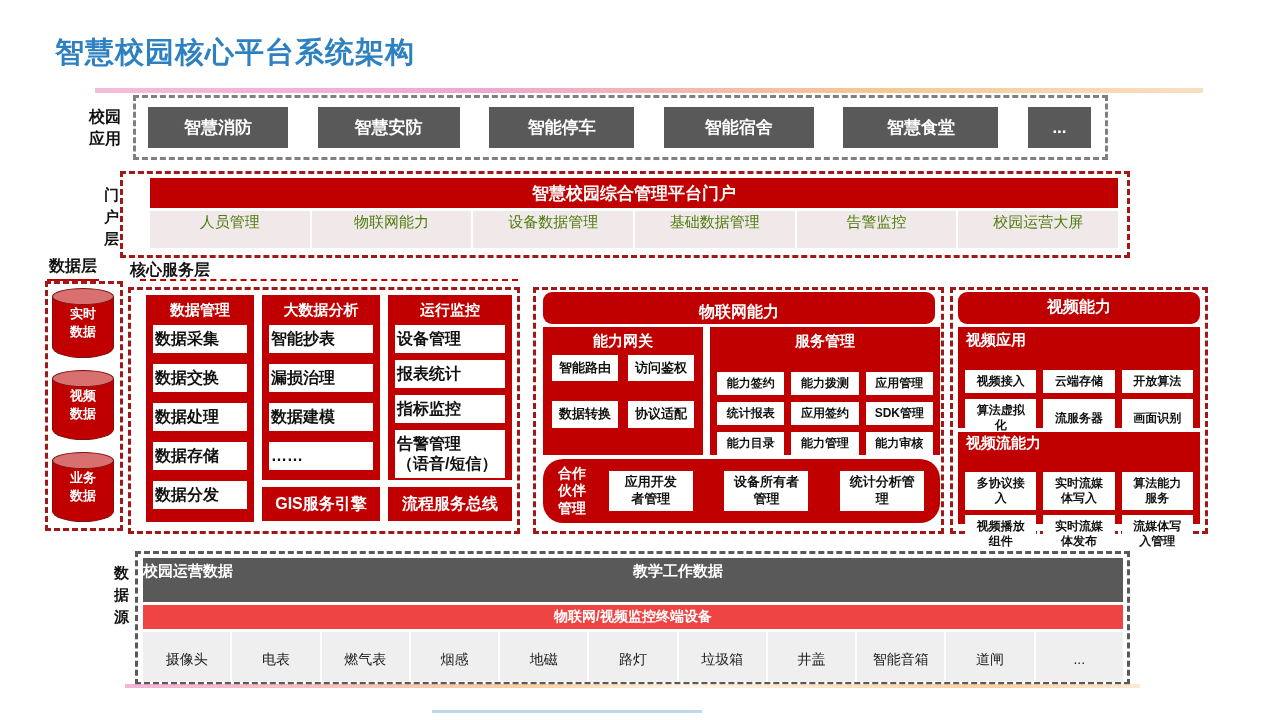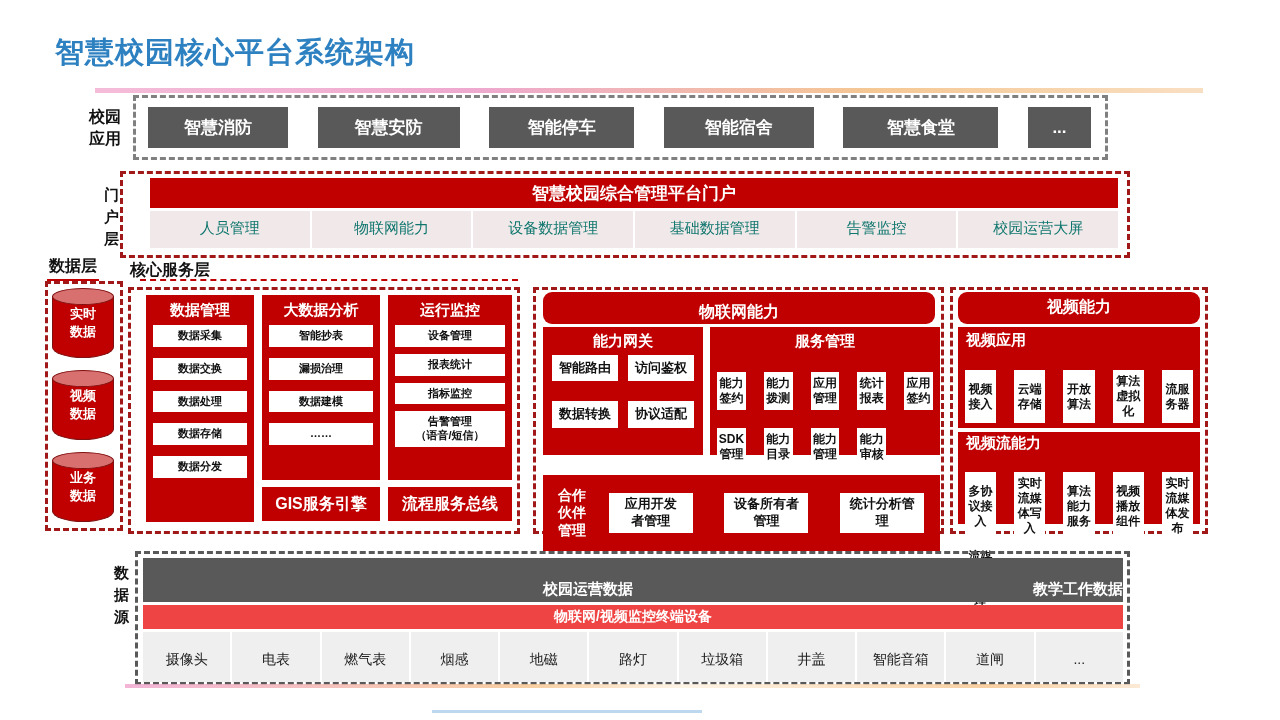--- a/index.html
+++ b/index.html
@@ -29,22 +29,22 @@
              display:flex; align-items:center; justify-content:center; }
   .app-box:nth-child(1){width:140px} .app-box:nth-child(2){width:142px}
   .app-box:nth-child(3){width:145px} .app-box:nth-child(4){width:150px}
   .app-box:nth-child(5){width:155px} .app-box:nth-child(6){width:63px}
 
   
   .portal-box { position:absolute; left:120px; top:171px; width:1010px; height:87px; border:3px dashed #A01818; }
   .portal-banner { position:absolute; left:150px; top:178px; width:968px; height:30px; background:#C00000;
                    color:#fff; font-weight:bold; font-size:17px; display:flex; align-items:center; justify-content:center; }
   .portal-row { position:absolute; left:150px; top:211px; width:968px; height:37px; display:flex; gap:2px; }
-  .portal-cell { flex:1; background:#F1E9E9; color:#0f766e; font-size:15px;
-                 display:flex; justify-content:center; padding-top:8px; }
+  .portal-cell { flex:1; background:#F1E9E9; color:#4d7c0f; font-size:15px;
+                 display:flex; justify-content:center; padding-top:2px; }
 
   
   .dl-label { position:absolute; left:47px; top:256px; font-weight:bold; font-size:16px; color:#111;
               border-bottom:2px solid #C00000; padding:0 2px 2px; }
   .dl-box { position:absolute; left:45px; top:281px; width:78px; height:250px; border:3px dashed #A01818; }
   .cyl { position:absolute; left:52px; width:62px; height:70px; }
   .cyl-body { position:absolute; top:8px; left:0; right:0; bottom:0; background:#C00000;
               border:1px solid #801010; border-top:none; border-radius:0 0 31px 31px / 0 0 11px 11px; }
   .cyl-top { position:absolute; top:0; left:0; right:0; height:17px; background:#D97070;
              border:1px solid #801010; border-radius:50%; }
@@ -55,52 +55,52 @@
   
   .core-label { position:absolute; left:130px; top:260px; font-weight:bold; font-size:16px; color:#111; }
   .core-underline { position:absolute; left:140px; top:279px; width:378px; border-top:2px dashed #C00000; }
   .group-box { position:absolute; border:3px dashed #A01818; }
   .gb-left  { left:128px; top:287px; width:392px; height:247px; }
   .gb-iot   { left:533px; top:287px; width:411px; height:247px; }
   .gb-video { left:950px; top:287px; width:258px; height:247px; }
 
   .col { position:absolute; background:#C00000; }
   .col-title { color:#fff; font-weight:bold; font-size:15px; text-align:center; padding:6px 0 5px; }
-  .col-cell { background:#fff; margin:0 7px 11px; font-weight:bold; font-size:11px; color:#111;
-              text-align:center; padding:4px 18px; line-height:1.25; white-space:pre-line; }
+  .col-cell { background:#fff; margin:0 7px 11px; font-weight:bold; font-size:16px; color:#111;
+              padding:4px 2px; line-height:1.25; white-space:pre-line; }
   .col3 .col-cell { margin-bottom:7px; }
   .red-bar { position:absolute; background:#C00000; color:#fff; font-weight:bold; font-size:16px;
              display:flex; align-items:center; justify-content:center; }
 
   .cap-banner { position:absolute; height:32px; background:#C00000; border-radius:9px; }
   .cap-banner span { position:absolute; left:0; right:0; bottom:1px; text-align:center;
                      color:#fff; font-weight:bold; font-size:16px; }
 
   .subred { position:absolute; background:#C00000; }
   .subred-title-c { color:#fff; font-weight:bold; font-size:15px; text-align:center; padding:5px 0 4px; }
   .subred-title-l { color:#fff; font-weight:bold; font-size:15px; text-align:left; padding:4px 0 3px 8px; }
   .grid2 { display:grid; grid-template-columns:1fr 1fr; column-gap:10px; row-gap:20px; padding:0 9px; }
-  .grid3 { display:grid; grid-template-columns:1fr 1fr 1fr 1fr 1fr; gap:18px; padding:17px 7px; }
+  .grid3 { display:grid; grid-template-columns:1fr 1fr 1fr; gap:7px; padding:17px 7px; }
   .wcell { background:#fff; color:#111; font-weight:bold; font-size:13px; text-align:center;
            display:flex; align-items:center; justify-content:center; padding:5px 1px;
            line-height:1.25; white-space:pre-line; }
   .grid3 .wcell { font-size:12px; padding:4px 1px; }
 
   .partner { display:flex; align-items:center; }
   .partner-label { width:42px; margin-left:8px; color:#fff; font-weight:bold; font-size:14px;
                    line-height:1.25; text-align:center; white-space:pre-line; }
   .partner-cells { flex:1; display:flex; justify-content:space-around; align-items:center; }
   .partner-cell { background:#fff; width:84px; font-weight:bold; font-size:13px; color:#111;
                   text-align:center; padding:3px 1px; line-height:1.3; white-space:pre-line; }
 
   
   .ds-box { position:absolute; left:135px; top:551px; width:995px; height:134px; border:3px dashed #595959; }
   .ds-band1 { position:absolute; left:143px; top:558px; width:980px; height:44px; background:#595959;
               display:flex; color:#fff; font-weight:bold; font-size:15px; }
-  .ds-band1 span { flex:1; text-align:right; padding-top:22px; }
+  .ds-band1 span { flex:1; text-align:left; padding-top:4px; }
   .ds-band2 { position:absolute; left:143px; top:605px; width:980px; height:24px; background:#ef4444;
               color:#fff; font-weight:bold; font-size:14px; display:flex; align-items:center; justify-content:center; }
   .ds-row { position:absolute; left:143px; top:632px; width:980px; height:50px; display:flex; gap:2px; }
   .ds-cell { flex:1; background:#EFEFEF; color:#222; font-size:14px; text-align:center;
              padding-top:18px; line-height:1.3; white-space:pre-line; }
 </style>
 </head>
 <body>
 
 <div class="stage">
@@ -204,21 +204,21 @@
       <div class="wcell">应用管理</div>
       <div class="wcell">统计报表</div>
       <div class="wcell">应用签约</div>
       <div class="wcell">SDK管理</div>
       <div class="wcell">能力目录</div>
       <div class="wcell">能力管理</div>
       <div class="wcell">能力审核</div>
     </div>
   </div>
 
-  <div class="subred partner" style="left:543px; top:475px; width:397px; height:76px;">
+  <div class="subred partner" style="left:543px; top:459px; width:397px; height:64px;border-radius:20px;">
     <div class="partner-label">合作
 伙伴
 管理</div>
     <div class="partner-cells">
       <div class="partner-cell">应用开发
 者管理</div>
       <div class="partner-cell">设备所有者
 管理</div>
       <div class="partner-cell">统计分析管
 理</div>

